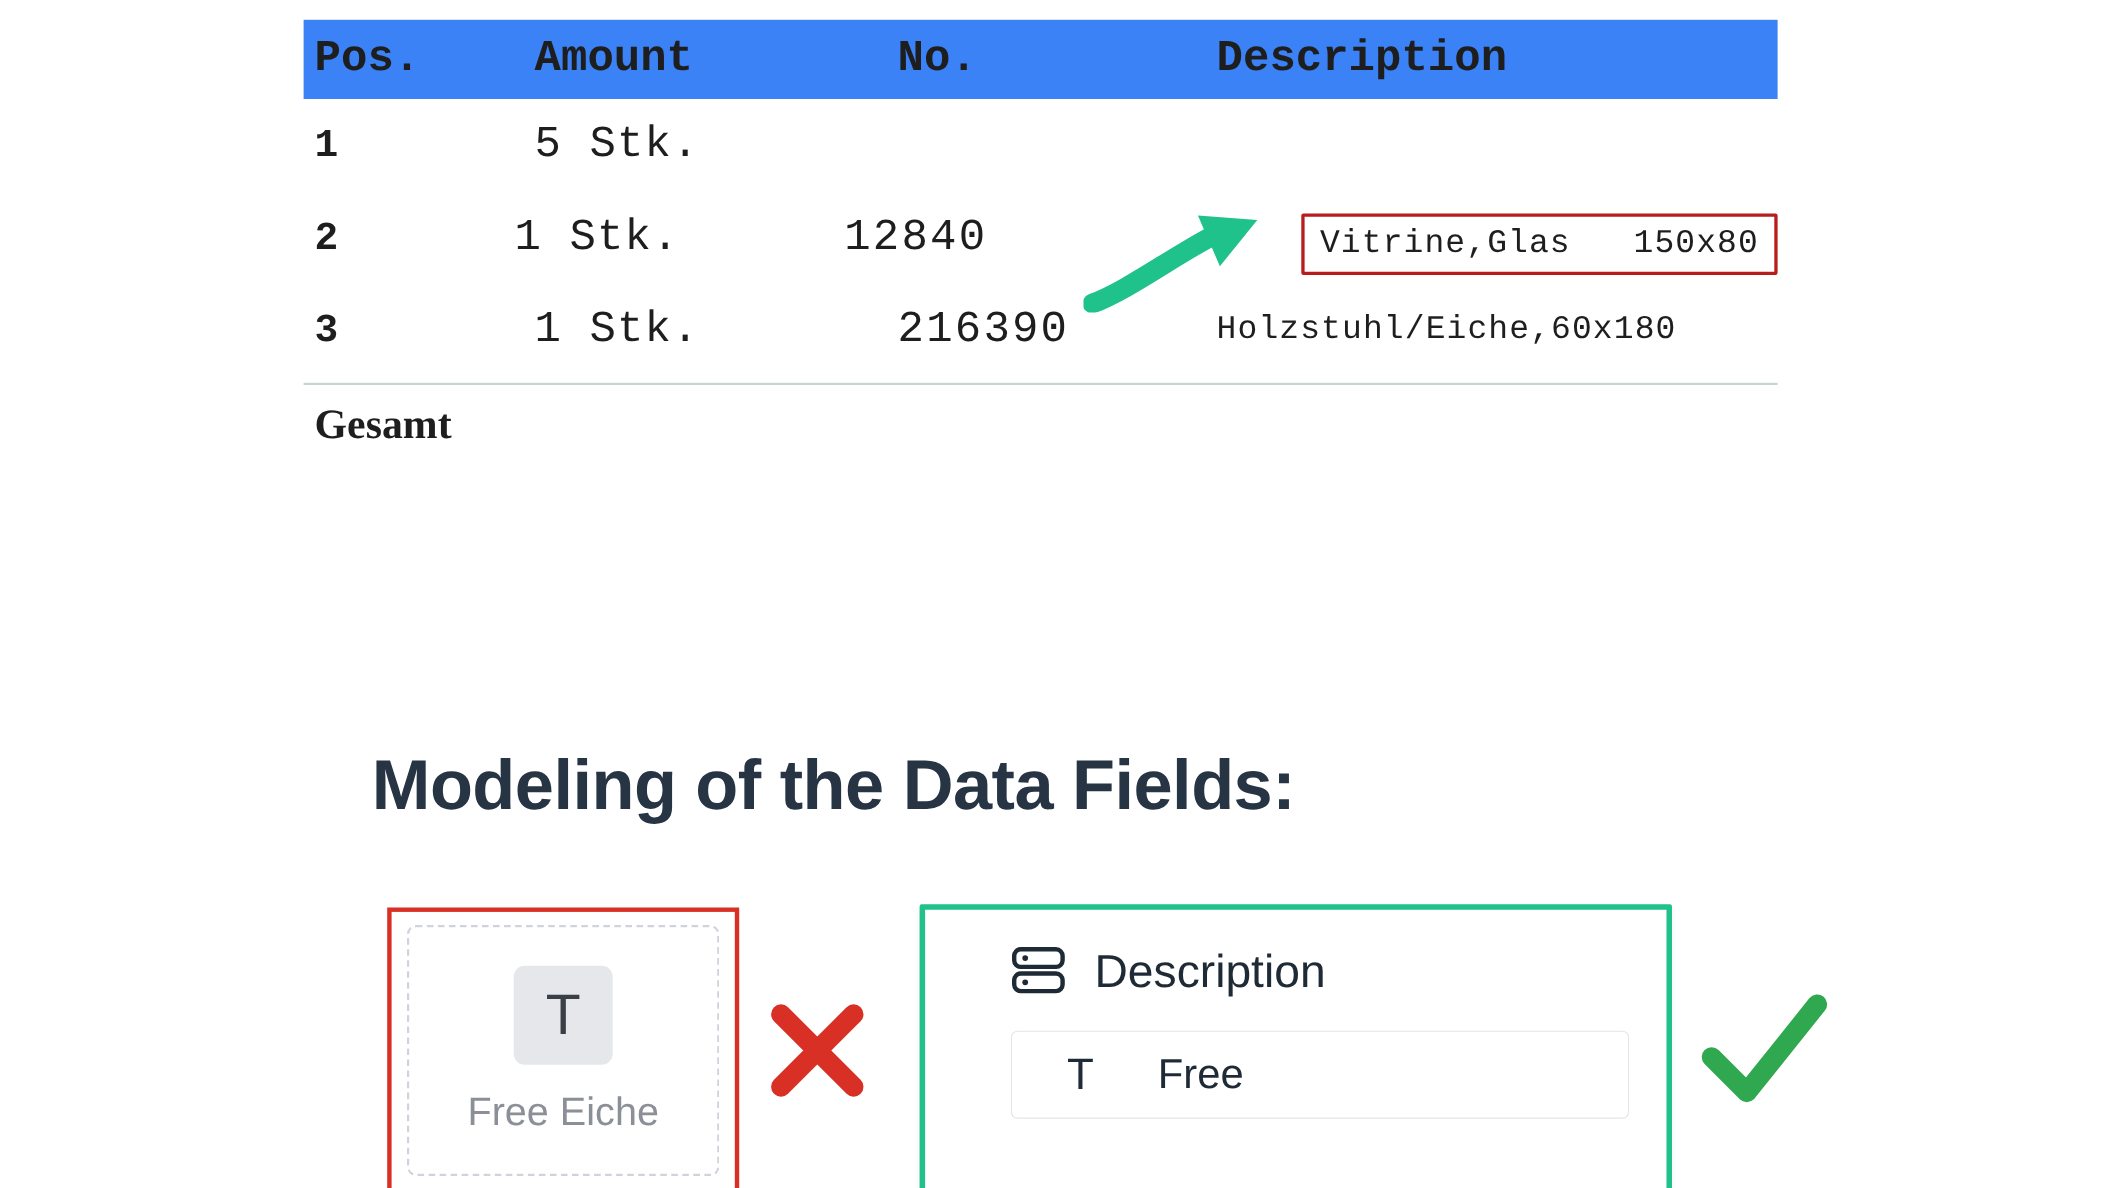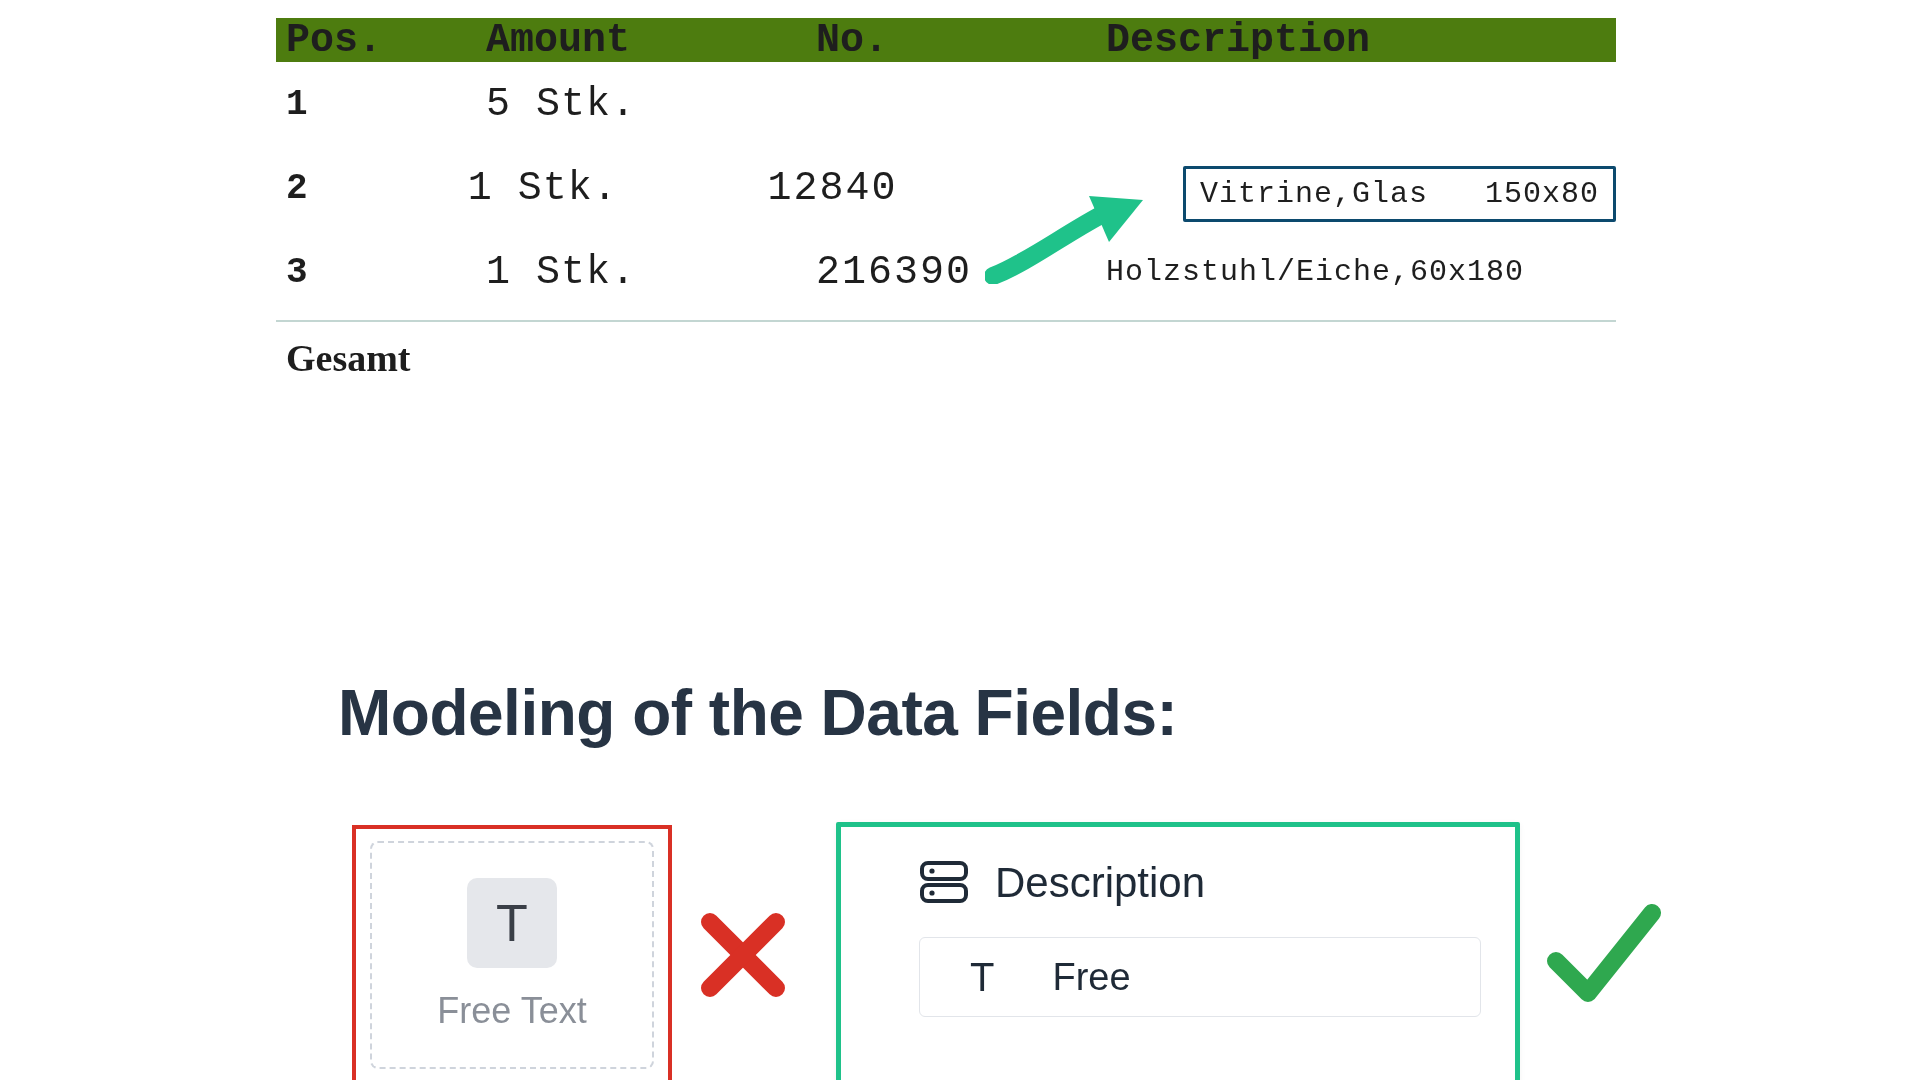--- a/index.html
+++ b/index.html
@@ -19,22 +19,22 @@
 
   
   .table-wrap {
     position: absolute;
     left: 276px;
     top: 18px;
     width: 1340px;
   }
   .tbl-header {
     display: flex;
-    background: #4d7c0f;
-    height: 44px;
+    background: #3b82f6;
+    height: 72px;
     align-items: center;
     font-family: "Courier New", Courier, monospace;
     font-weight: 700;
     font-size: 40px;
     color: #1e1e1e;
     padding-left: 10px;
   }
   .col-pos   { width: 200px; }
   .col-amount{ width: 330px; }
   .col-no    { width: 290px; }
@@ -48,21 +48,21 @@
     font-family: "Courier New", Courier, monospace;
     font-size: 38px;
     color: #1e1e1e;
   }
   .tbl-row .col-pos   { font-weight: 700; font-size: 36px; }
   .tbl-row .col-amount{ font-size: 40px; letter-spacing: 1px; }
   .tbl-row .col-no    { font-size: 40px; letter-spacing: 2px; }
   .tbl-row .col-desc  { font-size: 30px; letter-spacing: 1px; white-space: pre; }
 
   .highlight-box {
-    border: 3px solid #0c4a6e;
+    border: 3px solid #b91c1c;
     border-radius: 2px;
     padding: 8px 14px;
     display: inline-block;
     white-space: pre;
     margin-top: 11px;
   }
 
   .tbl-divider {
     margin-top: 6px;
     border-top: 2px solid #c3d6d2;
@@ -259,21 +259,21 @@
 
   <div class="section-title">Modeling of the Data Fields:</div>
 
   <div class="cards-row">
 
     <div class="card-wrong-outer">
       <div class="card-wrong-inner">
         <div class="square-btn">
           <span class="t-glyph">T</span>
         </div>
-        <div class="freetext-label">Free Text</div>
+        <div class="freetext-label">Free Eiche</div>
       </div>
     </div>
 
     <div class="cross-icon">
       <svg viewBox="0 0 90 90" width="90" height="90">
         <line x1="12" y1="12" x2="78" y2="78" stroke="#d93025" stroke-width="18" stroke-linecap="round"></line>
         <line x1="78" y1="12" x2="12" y2="78" stroke="#d93025" stroke-width="18" stroke-linecap="round"></line>
       </svg>
     </div>
 

